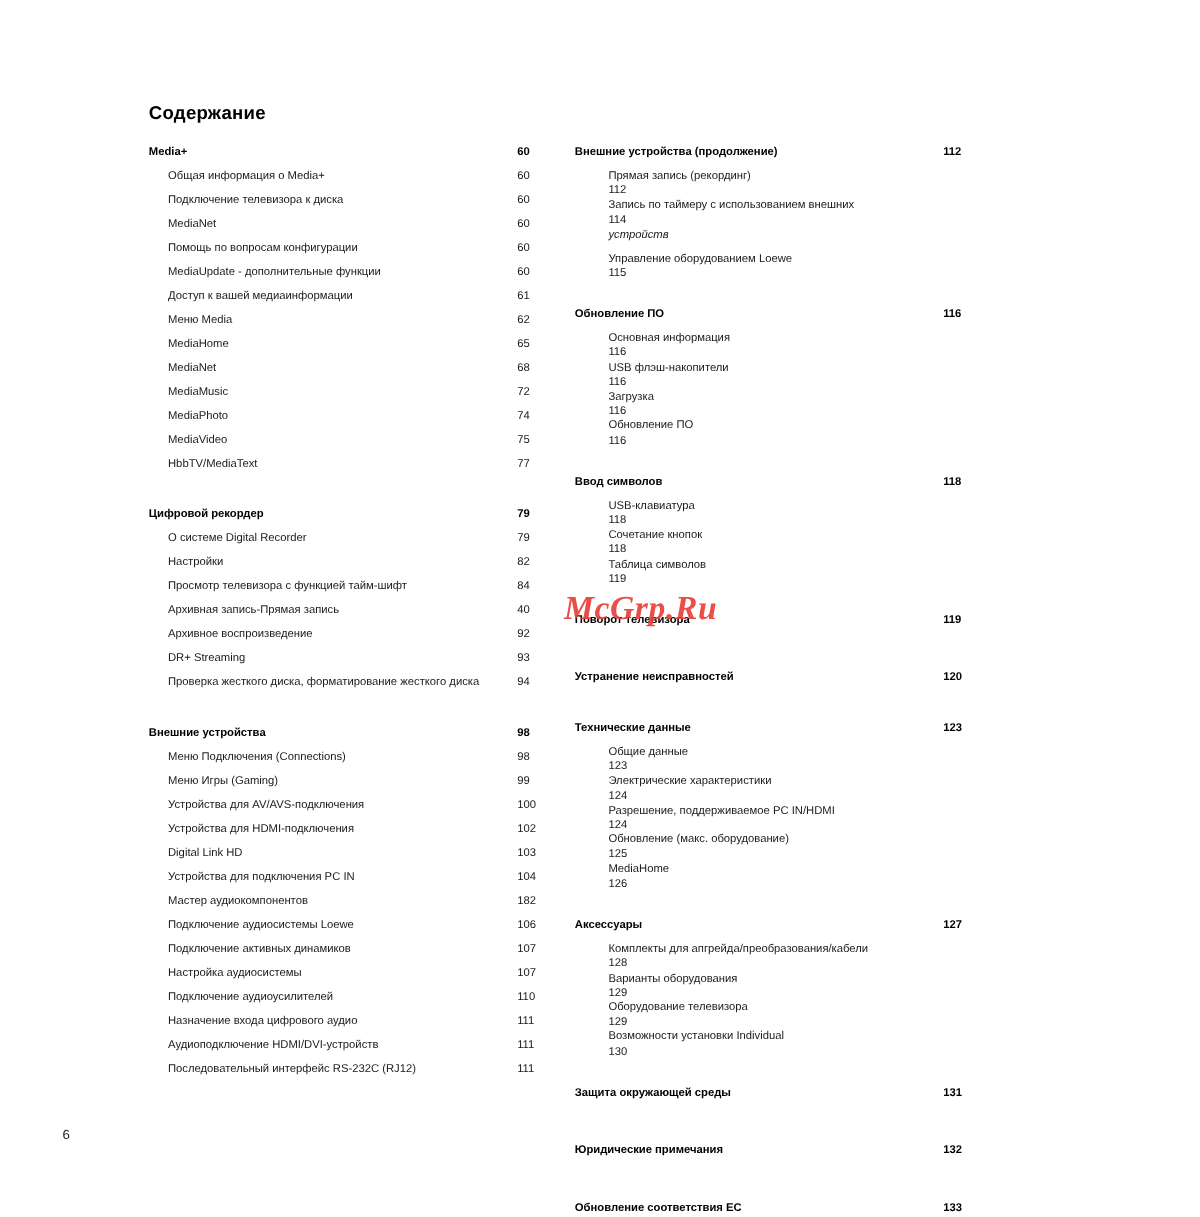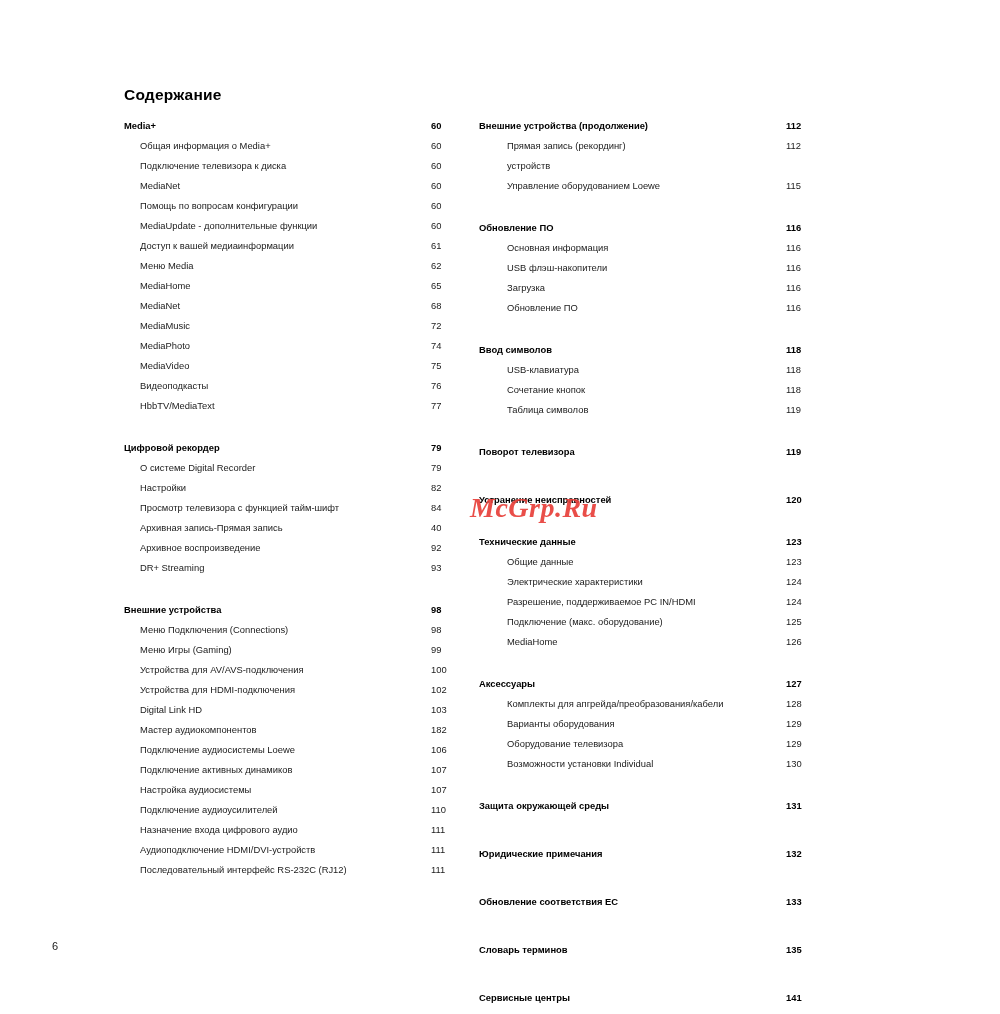--- a/index.html
+++ b/index.html
@@ -66,23 +66,25 @@
     color: #000;
   }
   .lvl-h {
     padding-left: 0;
   }
   .lvl-1 {
     padding-left: 16px;
   }
   .lvl-2 {
     padding-left: 28px;
+    flex-direction: column;
   }
   .lvl-cont {
     padding-left: 28px;
+    font-style: italic;
   }
   .spacer-before {
     margin-top: 28px;
   }
   .spacer-before-lg {
     margin-top: 22px;
   }
   .page-number {
     position: absolute;
     left: 52px;
@@ -161,24 +163,20 @@
         </div>
         <div class="entry lvl-1">
           <span class="label">MediaPhoto</span>
           <span class="page-no">74</span>
         </div>
         <div class="entry lvl-1">
           <span class="label">MediaVideo</span>
           <span class="page-no">75</span>
         </div>
         <div class="entry lvl-1">
-          <span class="label">Видеоподкасты</span>
-          <span class="page-no">76</span>
-        </div>
-        <div class="entry lvl-1">
           <span class="label">HbbTV/MediaText</span>
           <span class="page-no">77</span>
         </div>
         <div class="entry lvl-h spacer-before-lg">
           <span class="label">Цифровой рекордер</span>
           <span class="page-no">79</span>
         </div>
         <div class="entry lvl-1">
           <span class="label">О системе Digital Recorder</span>
           <span class="page-no">79</span>
@@ -196,20 +194,24 @@
           <span class="page-no">40</span>
         </div>
         <div class="entry lvl-1">
           <span class="label">Архивное воспроизведение</span>
           <span class="page-no">92</span>
         </div>
         <div class="entry lvl-1">
           <span class="label">DR+ Streaming</span>
           <span class="page-no">93</span>
         </div>
+        <div class="entry lvl-1">
+          <span class="label">Проверка жесткого диска, форматирование жесткого диска</span>
+          <span class="page-no">94</span>
+        </div>
         <div class="entry lvl-h spacer-before-lg">
           <span class="label">Внешние устройства</span>
           <span class="page-no">98</span>
         </div>
         <div class="entry lvl-1">
           <span class="label">Меню Подключения (Connections)</span>
           <span class="page-no">98</span>
         </div>
         <div class="entry lvl-1">
           <span class="label">Меню Игры (Gaming)</span>
@@ -219,20 +221,24 @@
           <span class="label">Устройства для AV/AVS-подключения</span>
           <span class="page-no">100</span>
         </div>
         <div class="entry lvl-1">
           <span class="label">Устройства для HDMI-подключения</span>
           <span class="page-no">102</span>
         </div>
         <div class="entry lvl-1">
           <span class="label">Digital Link HD</span>
           <span class="page-no">103</span>
+        </div>
+        <div class="entry lvl-1">
+          <span class="label">Устройства для подключения PC IN</span>
+          <span class="page-no">104</span>
         </div>
         <div class="entry lvl-1">
           <span class="label">Мастер аудиокомпонентов</span>
           <span class="page-no">182</span>
         </div>
         <div class="entry lvl-1">
           <span class="label">Подключение аудиосистемы Loewe</span>
           <span class="page-no">106</span>
         </div>
         <div class="entry lvl-1">
@@ -262,20 +268,24 @@
       </div>
     <div class="toc-col" id="col-right">
         <div class="entry lvl-h">
           <span class="label">Внешние устройства (продолжение)</span>
           <span class="page-no">112</span>
         </div>
         <div class="entry lvl-2">
           <span class="label">Прямая запись (рекординг)</span>
           <span class="page-no">112</span>
         </div>
+        <div class="entry lvl-2">
+          <span class="label">Запись по таймеру с использованием внешних</span>
+          <span class="page-no">114</span>
+        </div>
         <div class="entry lvl-cont">
           <span class="label">устройств</span>
           <span class="page-no"></span>
         </div>
         <div class="entry lvl-2">
           <span class="label">Управление оборудованием Loewe</span>
           <span class="page-no">115</span>
         </div>
         <div class="entry lvl-h spacer-before-lg">
           <span class="label">Обновление ПО</span>
@@ -331,21 +341,21 @@
         </div>
         <div class="entry lvl-2">
           <span class="label">Электрические характеристики</span>
           <span class="page-no">124</span>
         </div>
         <div class="entry lvl-2">
           <span class="label">Разрешение, поддерживаемое PC IN/HDMI</span>
           <span class="page-no">124</span>
         </div>
         <div class="entry lvl-2">
-          <span class="label">Подключение (макс. оборудование)</span>
+          <span class="label">Обновление (макс. оборудование)</span>
           <span class="page-no">125</span>
         </div>
         <div class="entry lvl-2">
           <span class="label">MediaHome</span>
           <span class="page-no">126</span>
         </div>
         <div class="entry lvl-h spacer-before-lg">
           <span class="label">Аксессуары</span>
           <span class="page-no">127</span>
         </div>

